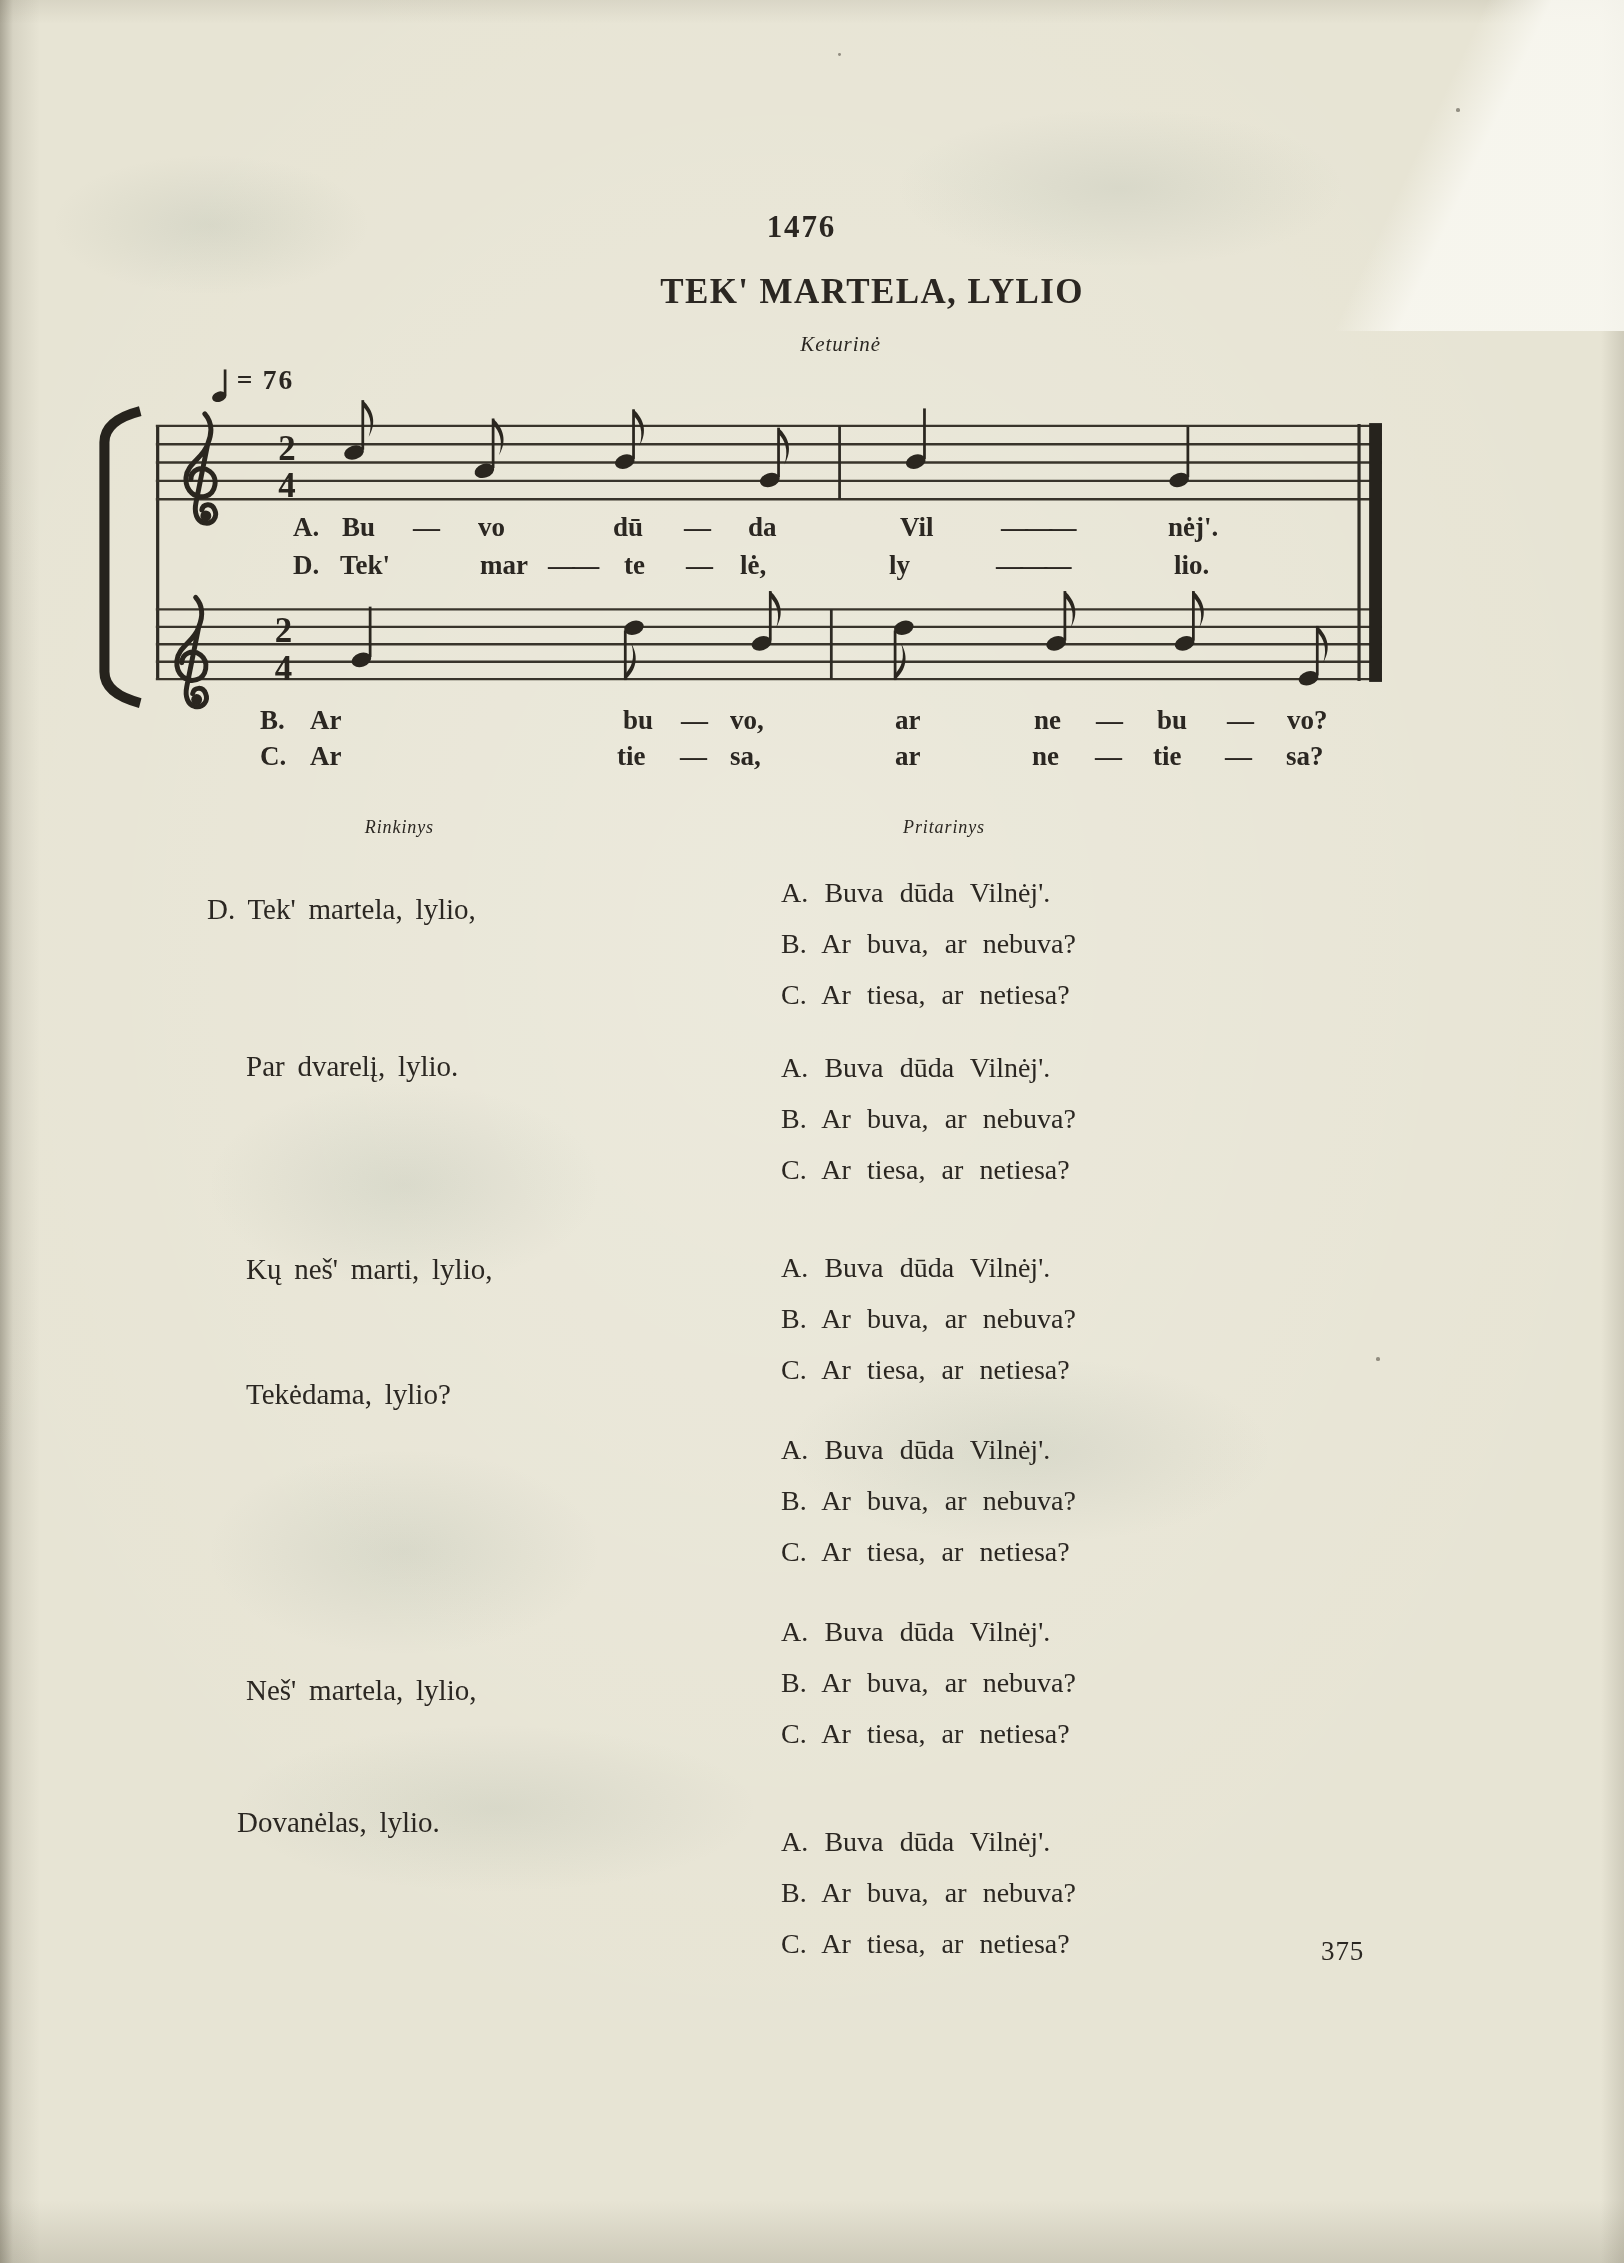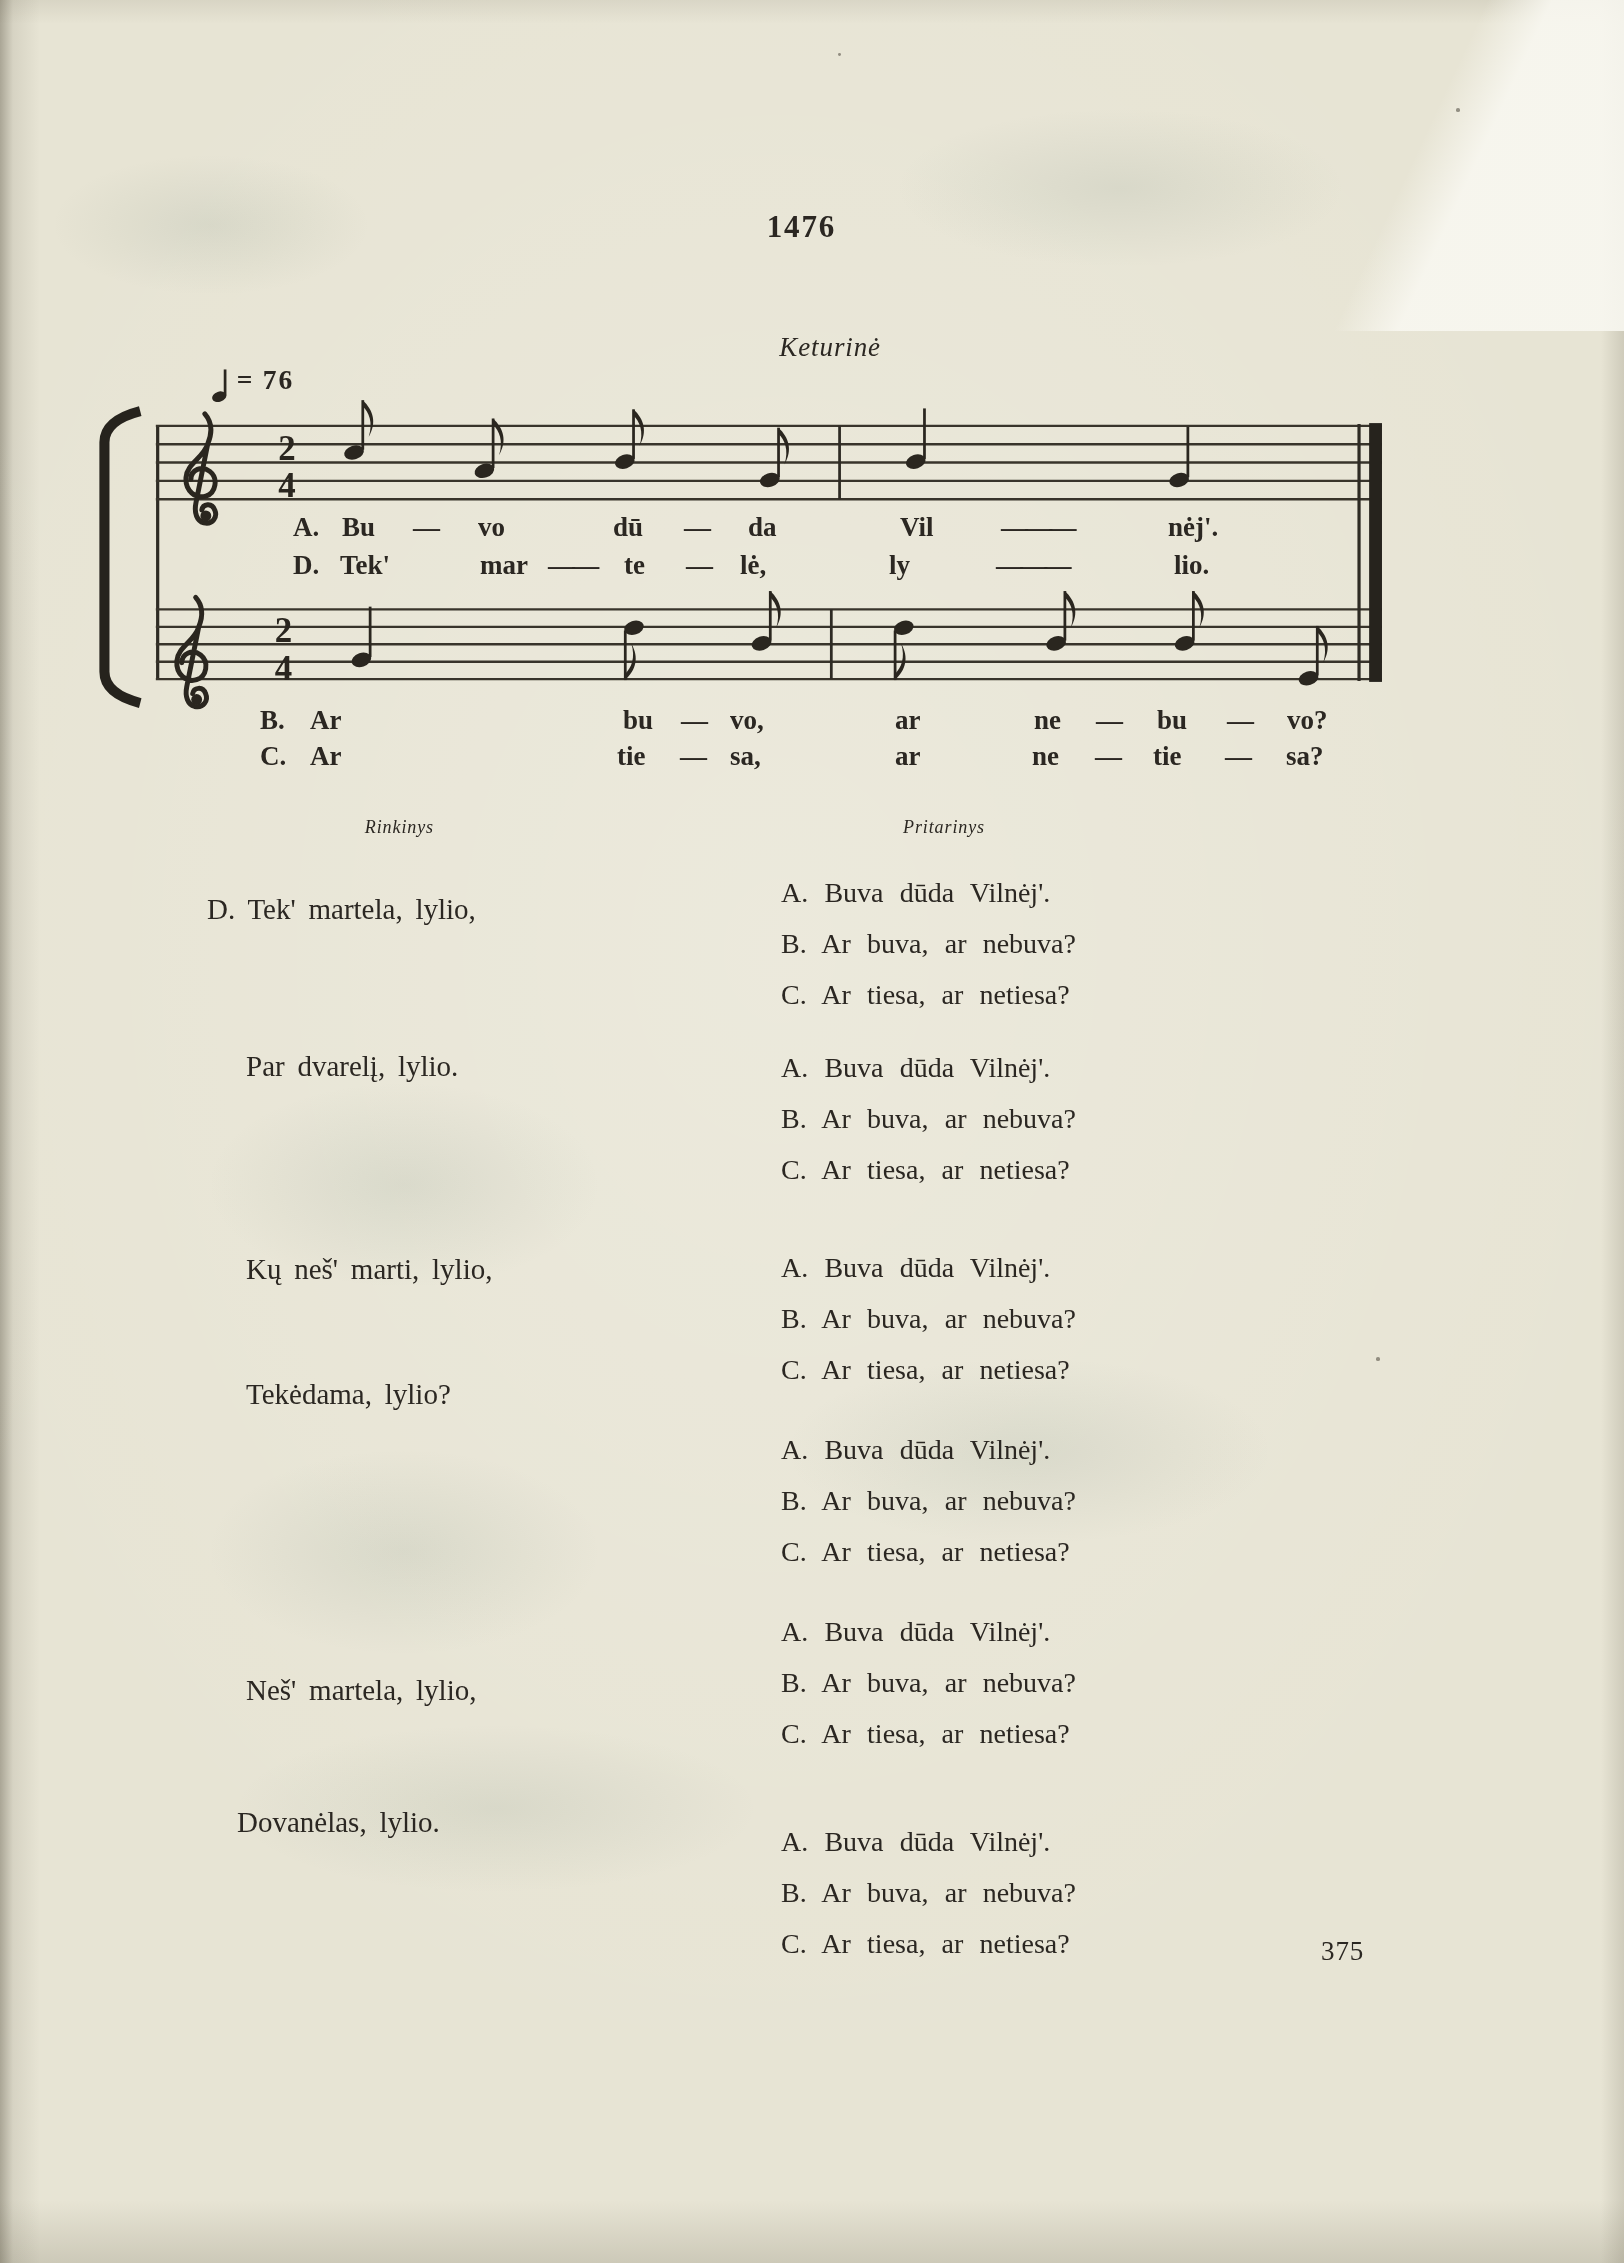--- a/index.html
+++ b/index.html
@@ -28,21 +28,21 @@
     position:absolute; pointer-events:none;
     background:radial-gradient(ellipse at center, rgba(105,125,110,0.12), rgba(0,0,0,0) 72%);
   }
   .speck { position:absolute; background:#4a453a; border-radius:50%; opacity:.55; }
 
   .abs { position:absolute; }
   .center { text-align:right; }
 
   .page-num-top { font-size:31px; font-weight:bold; letter-spacing:1.8px; }
   .title { font-size:35px; font-weight:bold; letter-spacing:1.4px; white-space:nowrap; }
-  .subtitle { font-size:27px; font-style:italic; letter-spacing:0.9px; }
+  .subtitle { font-size:21px; font-style:italic; letter-spacing:0.9px; }
 
   .tempo { display:flex; align-items:flex-start;text-align:center; }
   .tempo-text { font-size:27.5px; font-weight:bold; margin-left:3.7px; letter-spacing:1.8px; }
 
   .music-svg { position:absolute; left:0; top:0; }
 
   .lyric-row { position:absolute; left:0; top:0; width:1625px; height:39px; }
   .lyric-row span {
     position:absolute; top:0;
     font-size:27px; font-weight:bold; white-space:nowrap;
@@ -71,20 +71,21 @@
   <div class="ghost" style="left:55px; top:156px; width:312px; height:138px;"></div>
   <div class="ghost" style="left:211px; top:1084px; width:386px; height:202px;"></div>
   <div class="ghost" style="left:211px; top:1451px; width:386px; height:202px;"></div>
   <div class="ghost" style="left:790px; top:1359px; width:478px; height:184px;"></div>
   <div class="ghost" style="left:239px; top:1726px; width:514px; height:165px;"></div>
   <div class="speck" style="left:1456px; top:108px; width:3.7px; height:3.7px;"></div>
   <div class="speck" style="left:838px; top:53px; width:2.8px; height:2.8px;"></div>
   <div class="speck" style="left:1376px; top:1357px; width:3.7px; height:3.7px;"></div>
 
   <div class="abs center page-num-top" style="left:579px; top:209px; width:257px;">1476</div>
+  <div class="abs center title" style="left:386px; top:272px; width:698px;">TEK' MARTELA, LYLIO</div>
   <div class="abs center subtitle" style="left:606px; top:332px; width:275px;">Keturinė</div>
 
   <div class="abs tempo" style="left:209px; top:364px;">
     <svg width="24" height="40" viewBox="0 0 26 44">
       <line x1="17.5" y1="6" x2="17.5" y2="35" stroke="#2a261f" stroke-width="3"></line>
       <ellipse cx="11" cy="36" rx="8" ry="5.6" transform="rotate(-18 11 36)" fill="#2a261f"></ellipse>
     </svg>
     <span class="tempo-text">= 76</span>
   </div>
 

